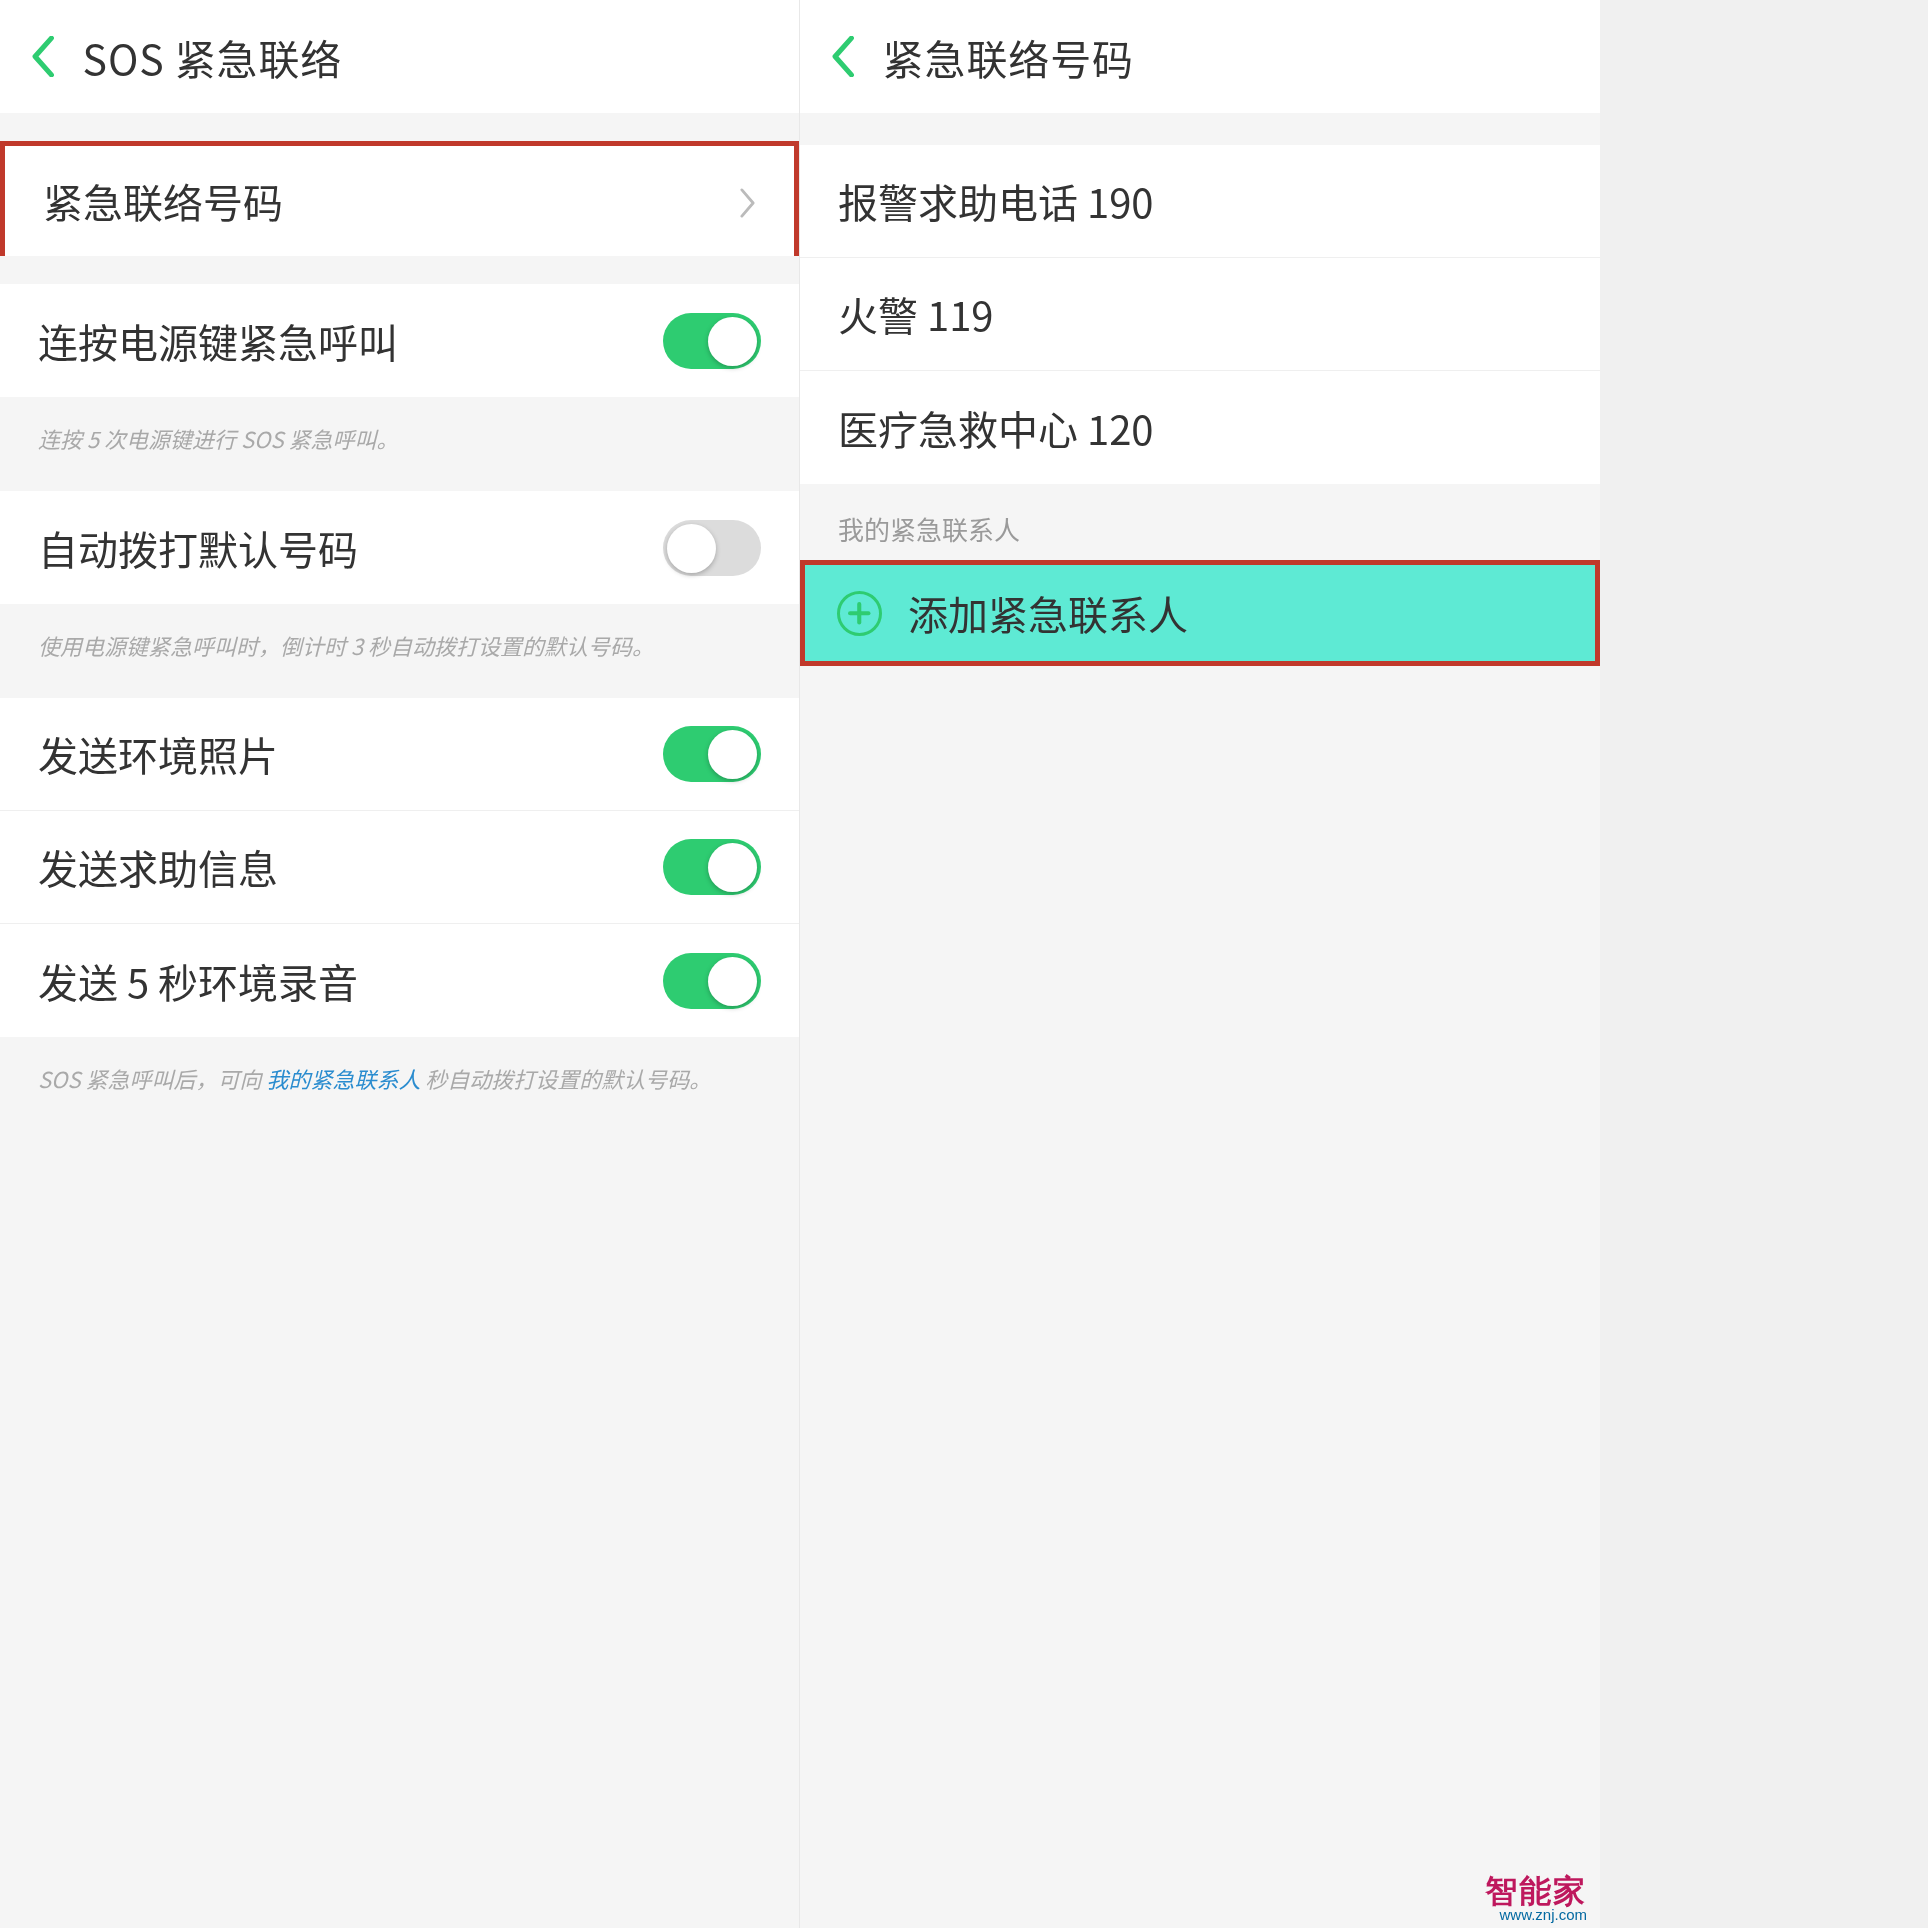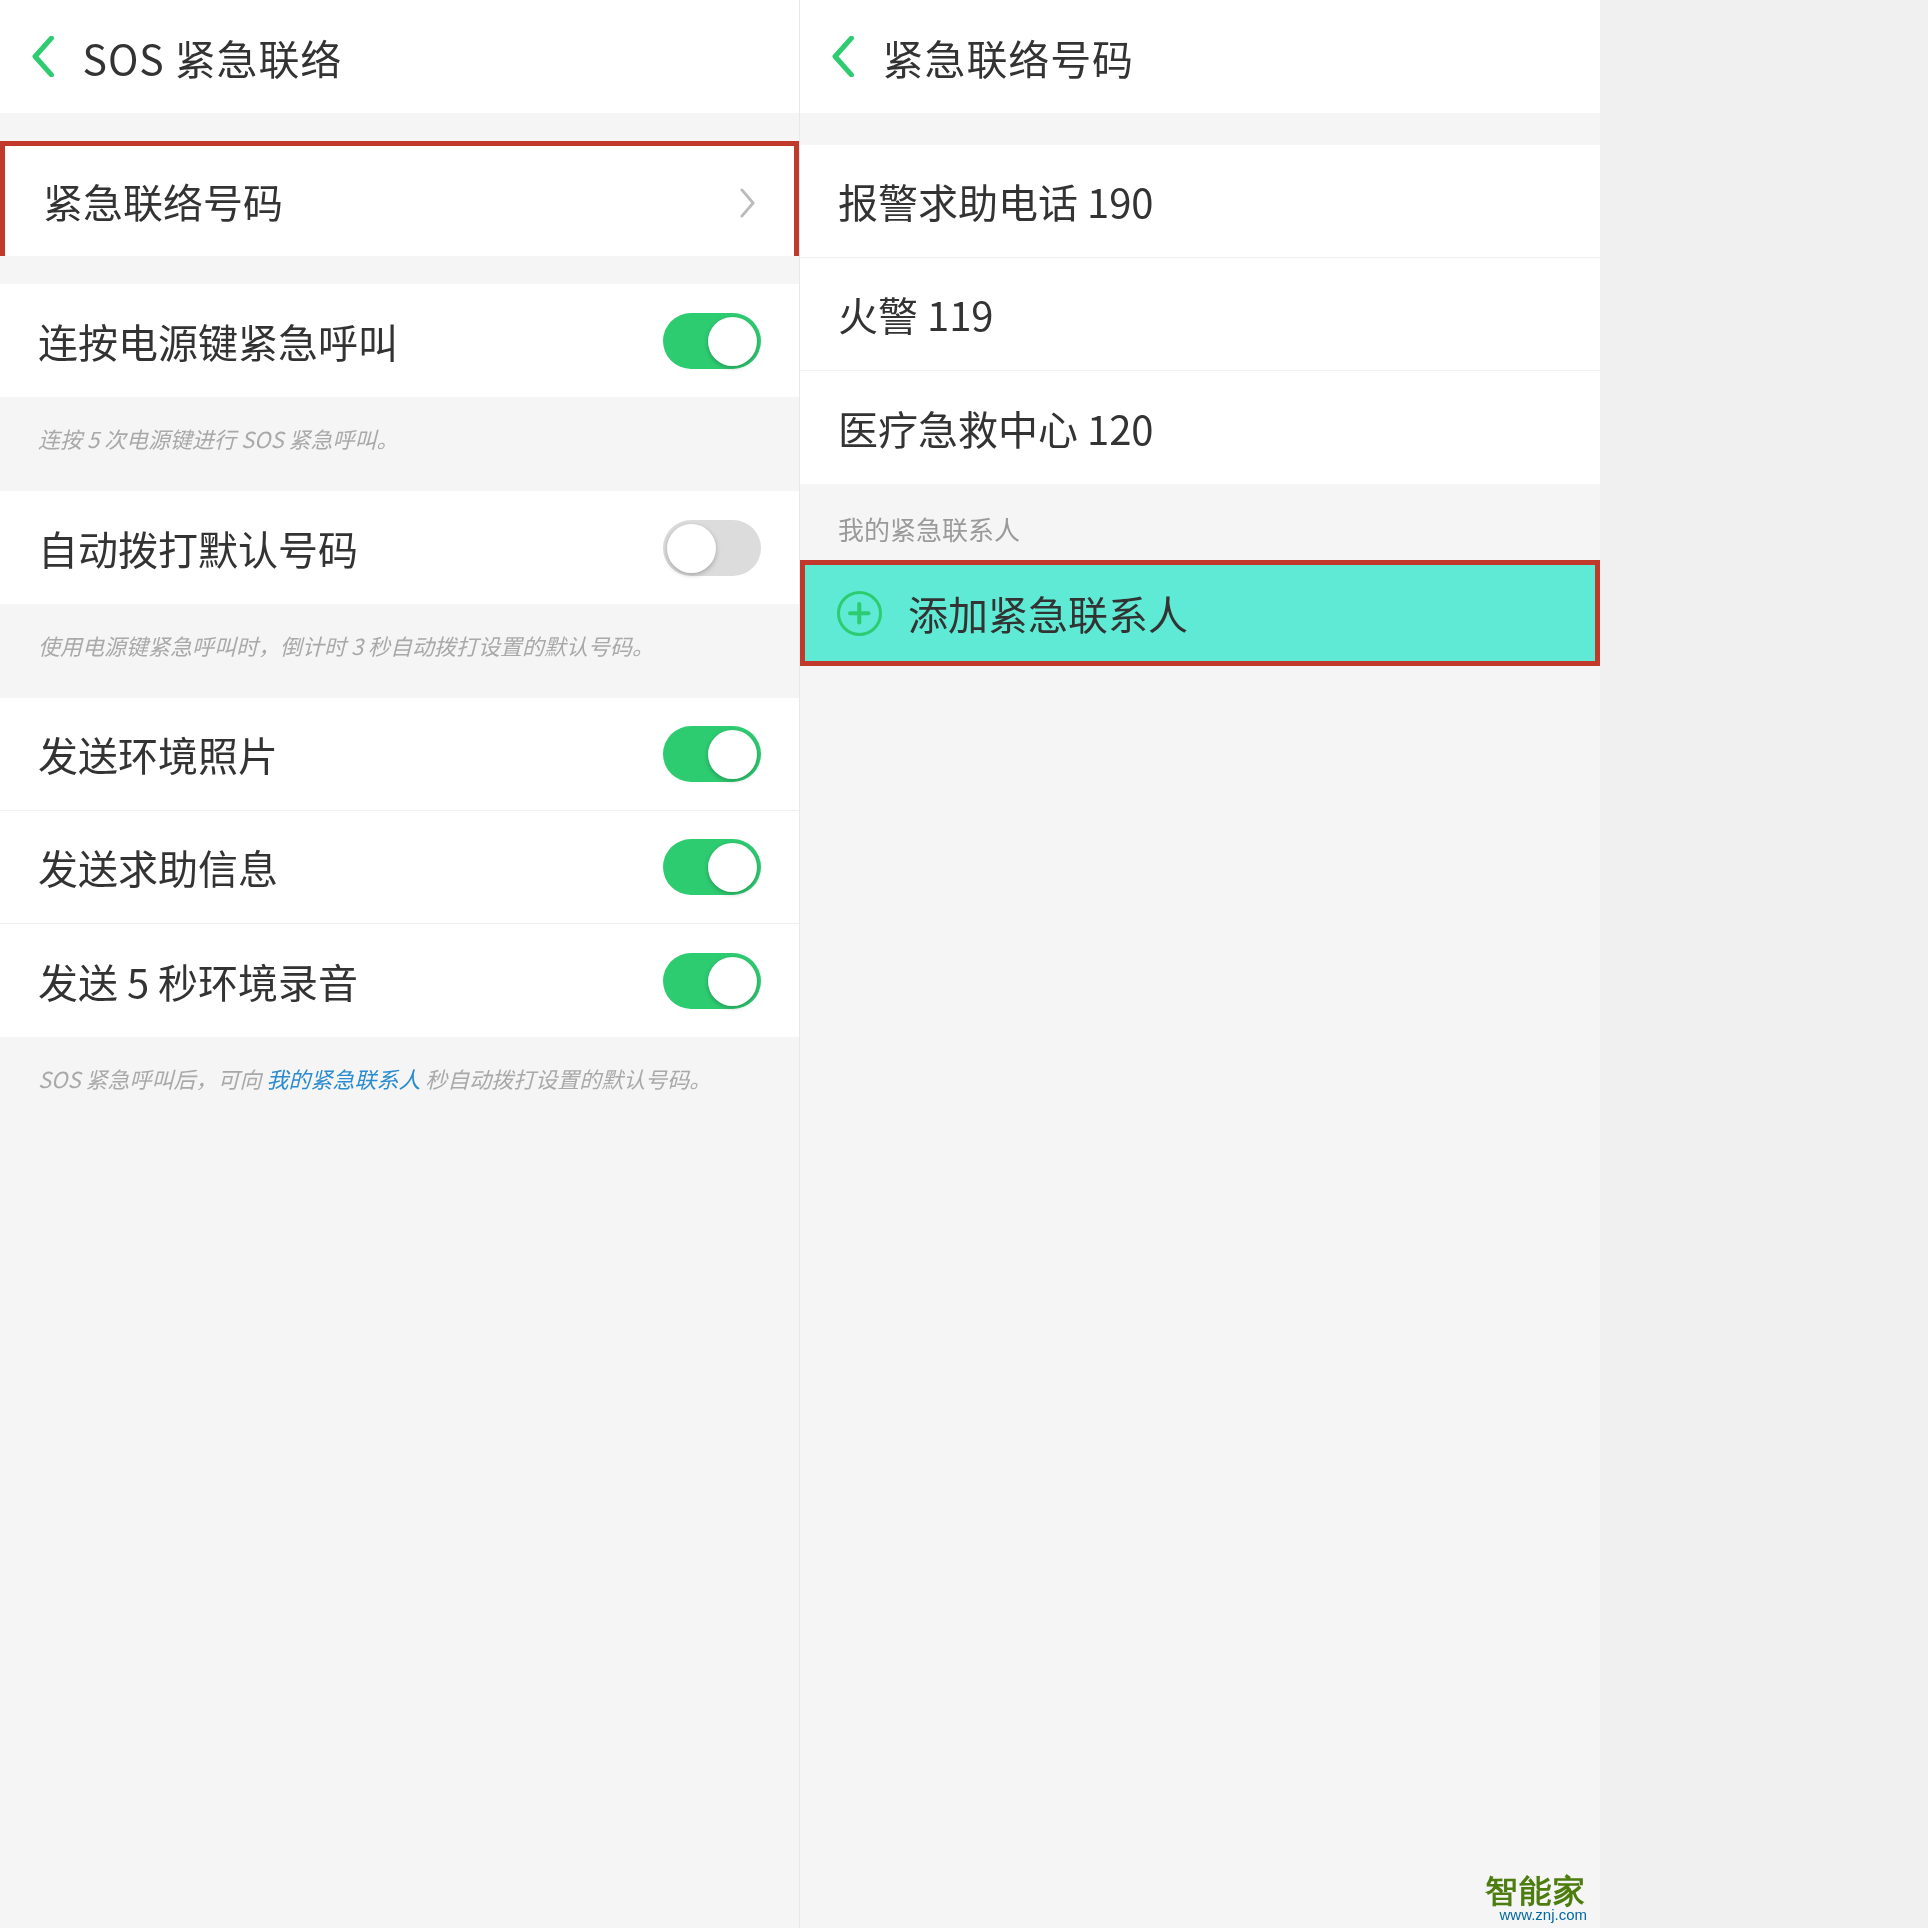--- a/index.html
+++ b/index.html
@@ -130,21 +130,21 @@
   .watermark {
     position: absolute;
     right: 13px;
     bottom: 5.6px;
     text-align: right;
     line-height: 1;
   }
   .watermark .wm-main {
     font-size: 32px;
     font-weight: 600;
-    color: #4d7c0f;
+    color: #be185d;
     letter-spacing: 1.9px;
     font-family: "Microsoft YaHei", sans-serif;
   }
   .watermark .wm-sub {
     font-size: 15px;
     color: #0369a1;
     font-family: "Microsoft YaHei", sans-serif;
   }
 </style>
 </head>

